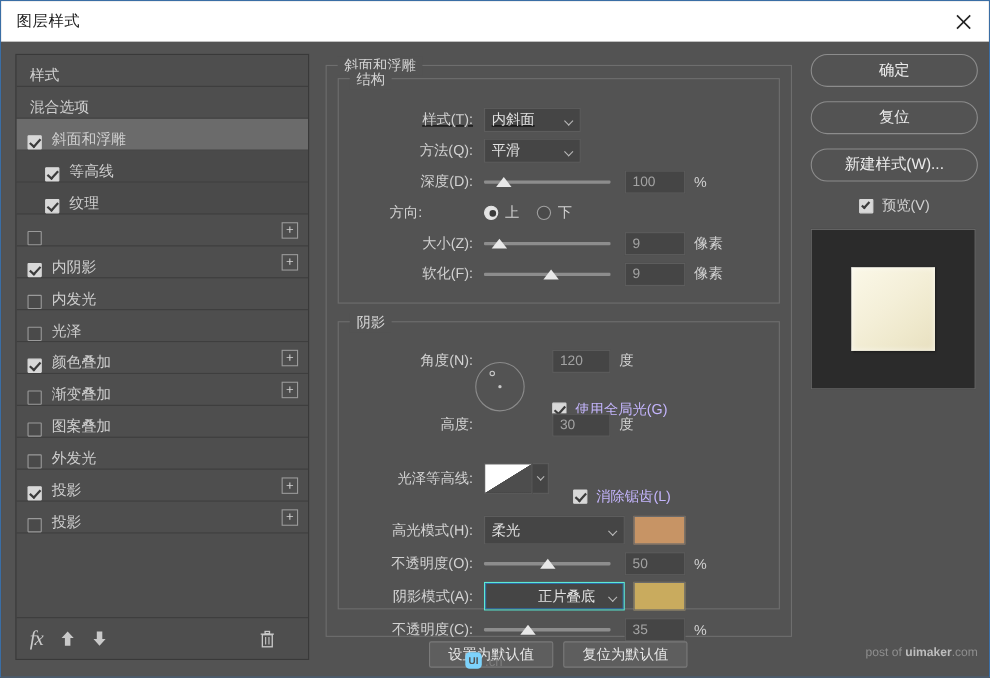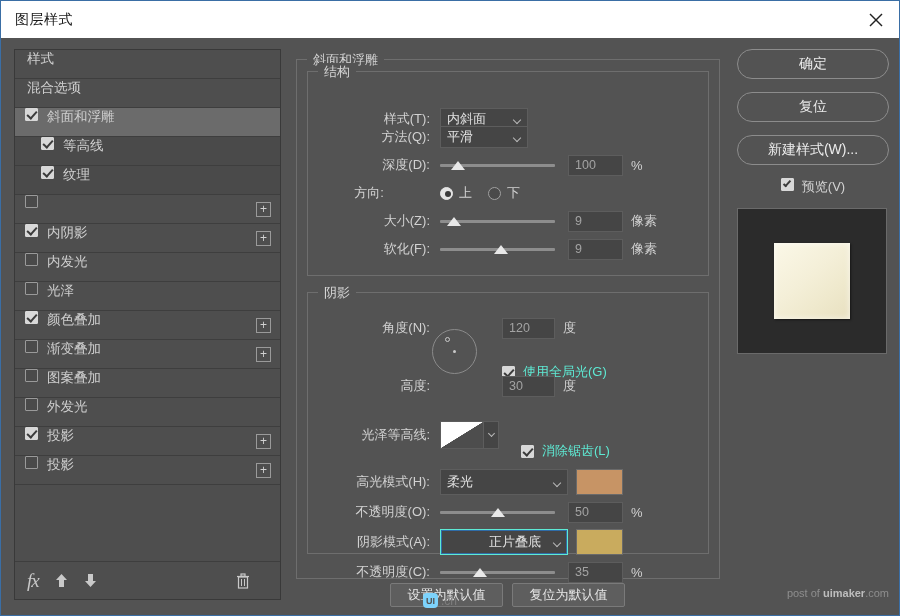--- a/index.html
+++ b/index.html
@@ -52,21 +52,21 @@
     display: flex; flex-direction: column;
   }
   .sidebar-list {
     flex: 1 1 auto;
     position: relative;
     overflow: hidden;
   }
   .style-row {
     position: relative;
     height: 29px;
-    display: flex; align-items: flex-start;
+    display: flex; align-items: flex-end;
     border-bottom: 1px solid #3e3e3e;
     color: #cfcfcf;
     font-size: 13.5px;
     cursor: pointer;
     padding-left: 10px;
   }
   .style-row.plain { padding-left: 12px; }
   .style-row.selected { background: #6b6b6b; }
   .style-row.sub { padding-left: 26px; background: #4a4a4a; }
   .style-row .cb {
@@ -236,21 +236,21 @@
     border-radius: 1px;
   }
   .chk .box.on { background: #d8d8d8; border-color: #d8d8d8; }
   .chk .box.on::after {
     content: "";
     position: absolute; left: 3px; top: 0px;
     width: 4px; height: 8px;
     border: solid #3b3b3b; border-width: 0 2px 2px 0;
     transform: rotate(42deg);
   }
-  .chk span { font-size: 13px; color: #5eead4; margin-top: 32px; }
+  .chk span { font-size: 13px; color: #c4b5fd; margin-top: 32px; }
 
   .dial {
     position: absolute;
     width: 45px; height: 45px;
     border-radius: 50%;
     border: 1px solid #8b8b8b;
     cursor: pointer;
   }
   .dial .center-dot {
     position: absolute; left: 50%; top: 50%;
@@ -316,21 +316,21 @@
     border: 1px solid #8c8c8c;
     border-radius: 15px;
     color: #ececec;
     font-size: 14px;
     display: flex; align-items: center; justify-content: center;
     margin-bottom: 13px;
     cursor: pointer;
     background: transparent;
   }
   .preview-chk {
-    display: flex; justify-content: center;
+    display: flex; align-items: center; justify-content: center;
     margin-top: 3px; margin-bottom: 12px;
   }
   .thumb-frame {
     width: 150px; height: 146px;
     background: #2b2b2b;
     border: 1px solid #6a6a6a;
     display: flex; align-items: center; justify-content: center;
   }
   .thumb-square {
     width: 76px; height: 76px;
@@ -466,21 +466,21 @@
 
     <div class="center">
 
       <div class="group" id="grp-bevel">
         <div class="legend">斜面和浮雕</div>
       </div>
 
       <div class="group" id="grp-structure">
         <div class="legend">结构</div>
 
-        <div class="row" style="left:0; top:36px; width:382px;">
+        <div class="row" style="left:0; top:26px; width:382px;text-decoration:underline;">
           <div class="flabel" style="width:122px;">样式(T):</div>
           <div class="select" style="width:88px; margin-left:10px;">
             <span>内斜面</span>
             <span class="chev"></span>
           </div>
         </div>
 
         <div class="row" style="left:0; top:54px; width:382px;">
           <div class="flabel" style="width:122px;">方法(Q):</div>
           <div class="select" style="width:88px; margin-left:10px;">

